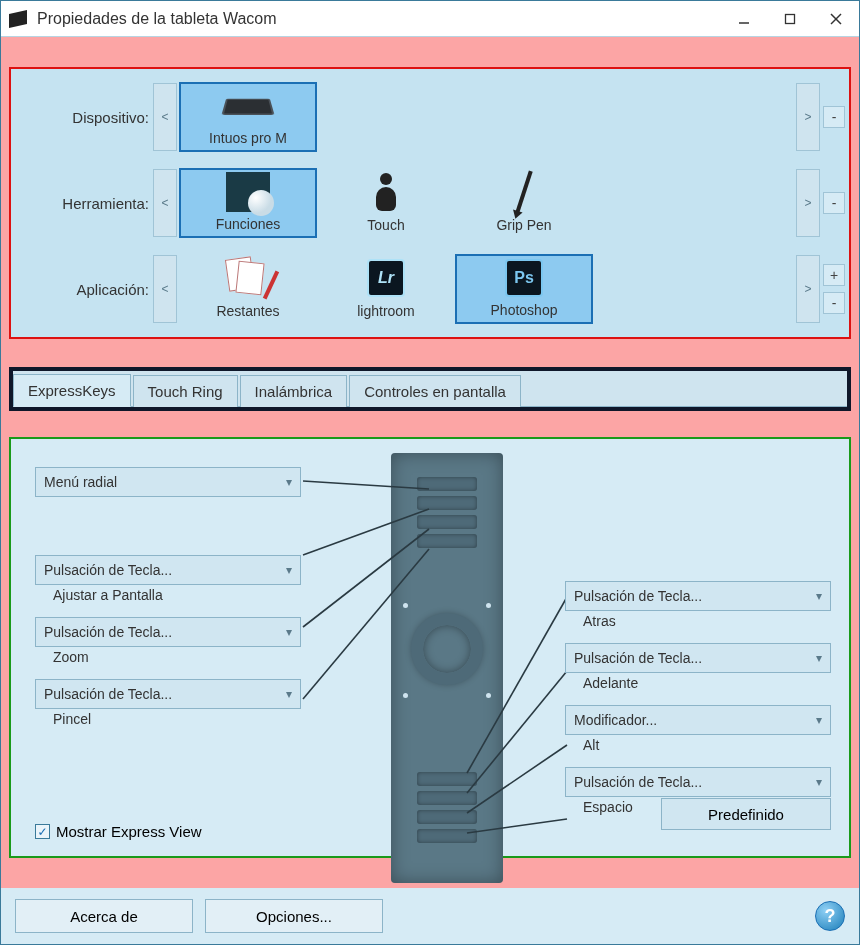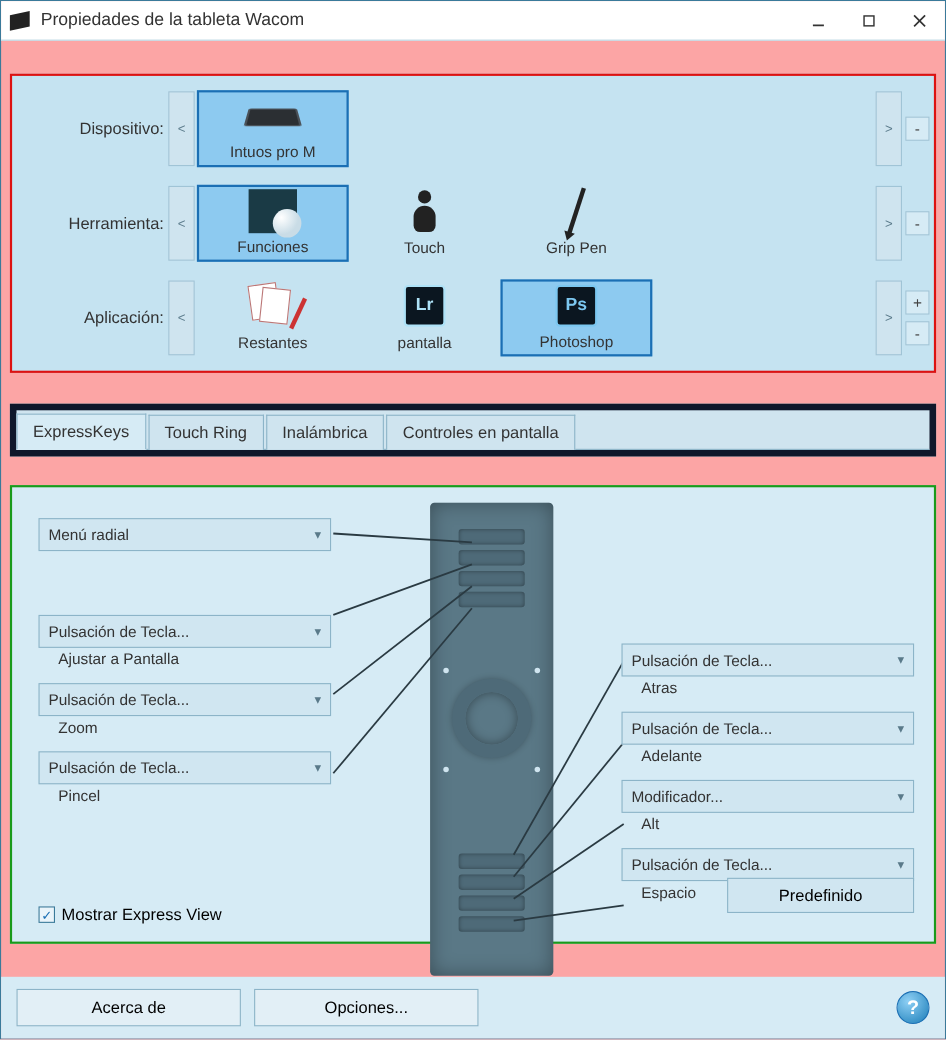--- a/index.html
+++ b/index.html
@@ -34,25 +34,25 @@
   .touch-icon::before { content:""; position:absolute; left:50%; top:0; transform:translateX(-50%); width:12px; height:12px; border-radius:50%; background:#222; }
   .touch-icon::after { content:""; position:absolute; left:50%; bottom:0; transform:translateX(-50%); width:20px; height:24px; border-radius:10px 10px 6px 6px; background:#222; }
   .pen-icon { width: 4px; height: 44px; background: linear-gradient(#222, #222); transform: rotate(18deg); position: relative; }
   .pen-icon::after { content:""; position:absolute; bottom:-6px; left:-3px; width:0; height:0; border-left:5px solid transparent; border-right:5px solid transparent; border-top:8px solid #222; }
   .restantes-icon { width: 42px; height: 40px; position: relative; }
   .restantes-icon .sheet { position:absolute; width:26px; height:32px; background:#fff; border:1px solid #b77; }
   .restantes-icon .s1 { left:0; top:0; transform:rotate(-8deg); }
   .restantes-icon .s2 { left:10px; top:4px; transform:rotate(6deg); }
   .restantes-icon .tool { position:absolute; right:-4px; bottom:-2px; width:4px; height:30px; background:#c33; transform:rotate(25deg); }
   .app-badge { width: 38px; height: 38px; display:flex; align-items:center; justify-content:center; font-weight:bold; font-size:16px; border-radius:4px; }
-  .lr { background:#0b1620; color:#aee2f7; border:2px solid #aee2f7; }
+  .lr { background:#0b1620; color:#aee2f7; border:2px solid #aee2f7;font-style:italic; }
   .ps { background:#0b1620; color:#7cc7f0; border:2px solid #7cc7f0; }
 
   
-  .tabs-wrap { margin: 2px 8px; border: 6px solid #0f172a; padding: 2px 0 0 0; background: #cfe4ef; }
+  .tabs-wrap { margin: 2px 8px; border: 4px solid #0f172a; padding: 2px 0 0 0; background: #cfe4ef; }
   .tabs { display: flex; height: 34px; align-items: flex-end; border-bottom: 1px solid #8cb4c8; }
   .tab { padding: 7px 14px; border: 1px solid #8cb4c8; border-bottom: none; margin-right: 2px; background: #cfe4ef; font-size: 15px; color: #333; position:relative; top:1px; }
   .tab.active { background: #d6ebf5; border-bottom: 1px solid #d6ebf5; font-weight: 500; }
 
   
   .main-panel { margin: 0 8px 6px 8px; border: 2px solid #1a9a1a; background: #d6ebf5; position: relative; flex: 1; padding: 28px 14px 14px 14px; }
   .tablet-graphic { position: absolute; left: 380px; top: 14px; width: 112px; height: 430px; background: #5a7886; border-radius: 4px; box-shadow: inset 0 0 18px rgba(0,0,0,.35); }
   .tablet-graphic .ring { position:absolute; left:50%; top:160px; transform:translateX(-50%); width:72px; height:72px; border-radius:50%; border:12px solid #4e6a78; background:#5a7886; box-shadow: inset 0 0 10px rgba(0,0,0,.4), 0 0 6px rgba(0,0,0,.25); }
   .tablet-graphic .dot { position:absolute; width:5px; height:5px; border-radius:50%; background:#cfe4ef; }
   .tablet-graphic .dot.d1 { left:12px; top:150px; }
@@ -75,21 +75,21 @@
   
   .lines { position:absolute; left:0; top:0; width:100%; height:100%; pointer-events:none; }
 
   .check-row { position:absolute; left:24px; bottom:16px; display:flex; align-items:center; gap:6px; font-size:15px; }
   .check-row .box { width:15px; height:15px; border:1px solid #3a7a9a; background:#eaf4fa; display:flex; align-items:center; justify-content:center; color:#1b6fb4; font-size:12px; }
   .preset-btn { position:absolute; right:18px; bottom:26px; width:170px; height:32px; border:1px solid #8cb4c8; background:#d0e6f1; display:flex; align-items:center; justify-content:center; font-size:15px; }
 
   
   .bottom-bar { height:56px; display:flex; align-items:center; padding:0 14px; gap:12px; background:#d6ebf5; }
   .btn { height:34px; border:1px solid #8cb4c8; background:#e2eff6; display:flex; align-items:center; justify-content:center; font-size:15px; }
-  .btn.wide { width:204px; }
+  .btn.wide { width:178px; }
   .help-btn { margin-left:auto; width:30px; height:30px; border-radius:50%; background:radial-gradient(circle at 35% 30%, #8fd0f5, #1b7db8); color:#fff; display:flex; align-items:center; justify-content:center; font-weight:bold; font-size:18px; border:1px solid #1b6fb4; }
 </style>
 </head>
 <body>
 
 <div class="window">
 
   <div class="titlebar">
     <div class="logo"></div>
     <div class="title">Propiedades de la tableta Wacom</div>
@@ -170,21 +170,21 @@
                 <div class="sheet s2"></div>
                 <div class="tool"></div>
               </div>
             </div>
           <div class="cap">Restantes</div>
         </div>
         <div class="sel-item">
           <div class="icon-box">
               <div class="app-badge lr">Lr</div>
             </div>
-          <div class="cap">pantalla</div>
+          <div class="cap">lightroom</div>
         </div>
         <div class="sel-item selected">
           <div class="icon-box">
               <div class="app-badge ps">Ps</div>
             </div>
           <div class="cap">Photoshop</div>
         </div>
       </div>
       <div class="scroll-btn">&gt;</div>
       <div class="right-stack">

